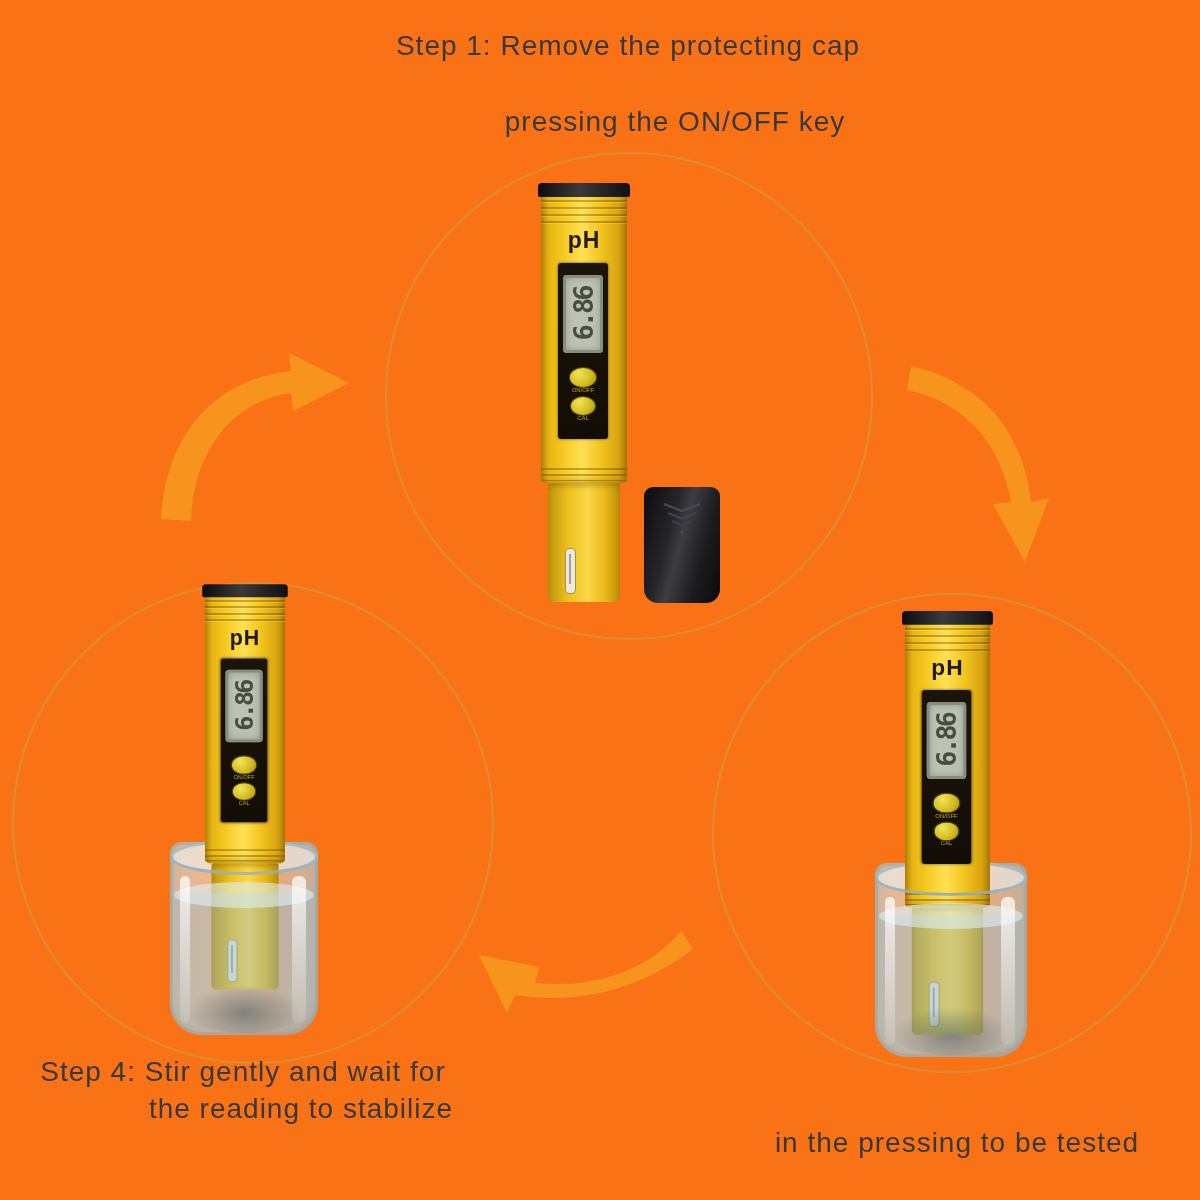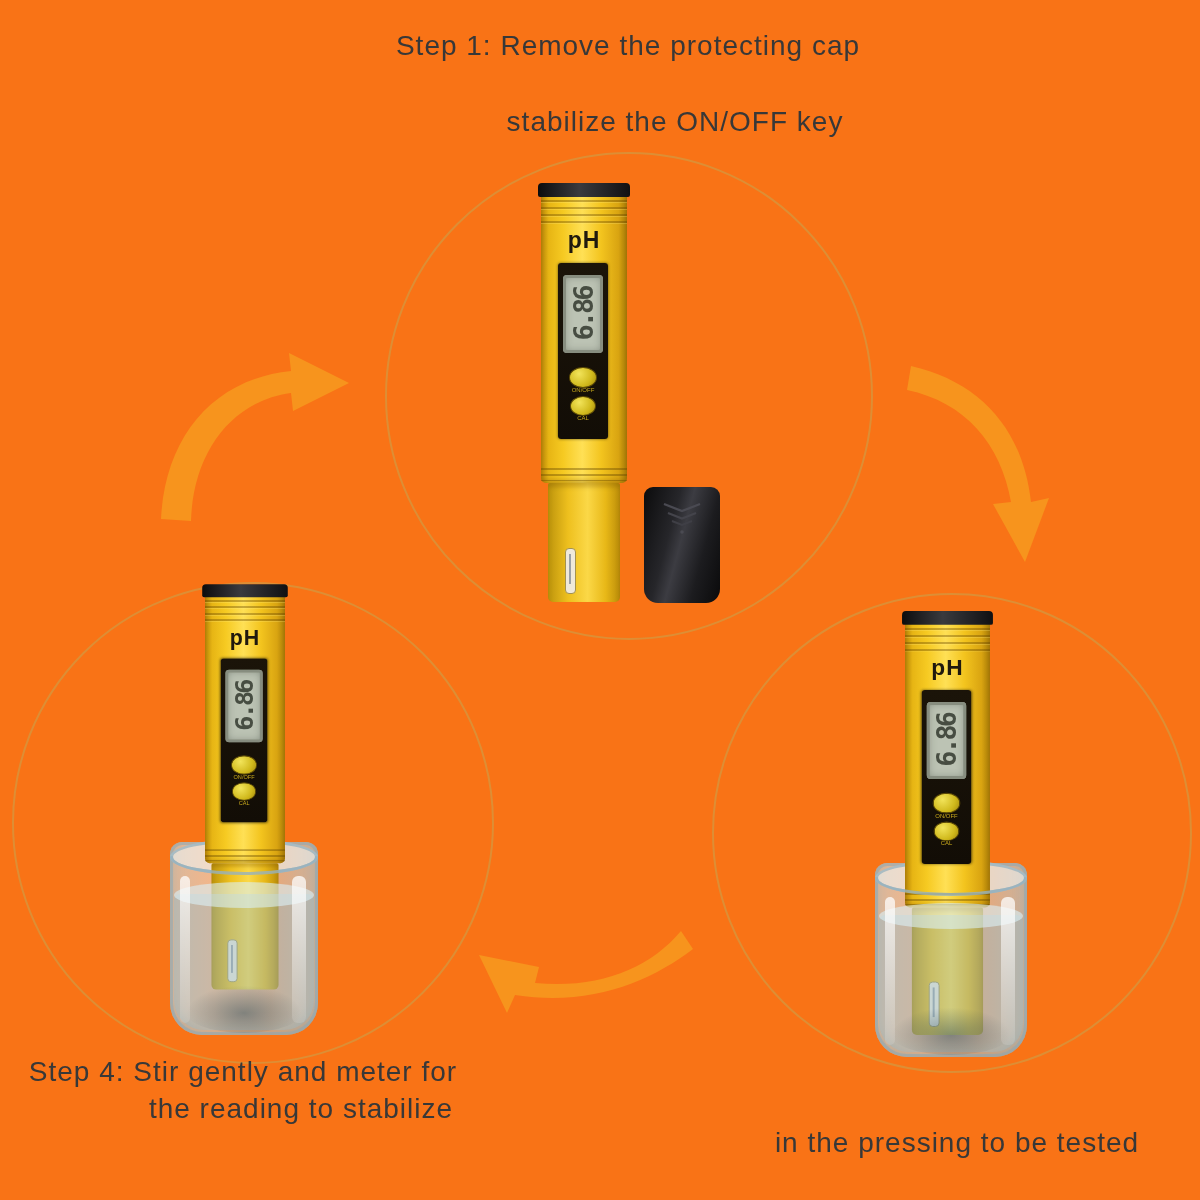--- a/index.html
+++ b/index.html
@@ -82,21 +82,21 @@
     background:linear-gradient(180deg,rgba(255,255,255,.75),rgba(255,255,255,.12));}
   .g-shine--l{left:10px;}
   .g-shine--r{right:12px;width:14px;}
 </style>
 </head>
 <body>
 
 <div id="canvas">
 
   <div class="step-text" style="left:628px;top:30px;">Step 1: Remove the protecting cap</div>
-  <div class="step-text" style="left:675px;top:106px;">stabilize the ON/OFF key</div>
+  <div class="step-text" style="left:675px;top:106px;">pressing the ON/OFF key</div>
 
   <div class="ring ring--top"></div>
   <div class="ring ring--left"></div>
   <div class="ring ring--right"></div>
 
   <svg class="arrow" style="left:155px;top:345px;" width="200" height="180" viewBox="0 0 200 180">
     <path d="M 6,174 C 10,92 58,34 136,26 L 134,8 L 194,38 L 138,66 L 136,48 C 76,56 38,108 36,176 Z"></path>
   </svg>
   <svg class="arrow" style="left:903px;top:358px;" width="165" height="210" viewBox="0 0 165 210">
     <path d="M 8,8 C 78,24 120,72 128,144 L 146,140 L 122,204 L 90,146 L 108,144 C 98,86 62,44 4,32 Z"></path>
@@ -204,17 +204,17 @@
 
   <div class="glassfront glassfront--right">
     <div class="g-water"></div>
     <div class="g-surface"></div>
     <div class="g-swirl"></div>
     <div class="g-shine g-shine--l"></div>
     <div class="g-shine g-shine--r"></div>
     <div class="g-rimfront"></div>
   </div>
 
-  <div class="step-text" style="left:243px;top:1056px;">Step 4: Stir gently and meter for</div>
+  <div class="step-text" style="left:243px;top:1056px;">Step 4: Stir gently and wait for</div>
   <div class="step-text" style="left:301px;top:1093px;">the reading to stabilize</div>
   <div class="step-text" style="left:957px;top:1127px;">in the pressing to be tested</div>
 
 </div>
 
 </body></html>

